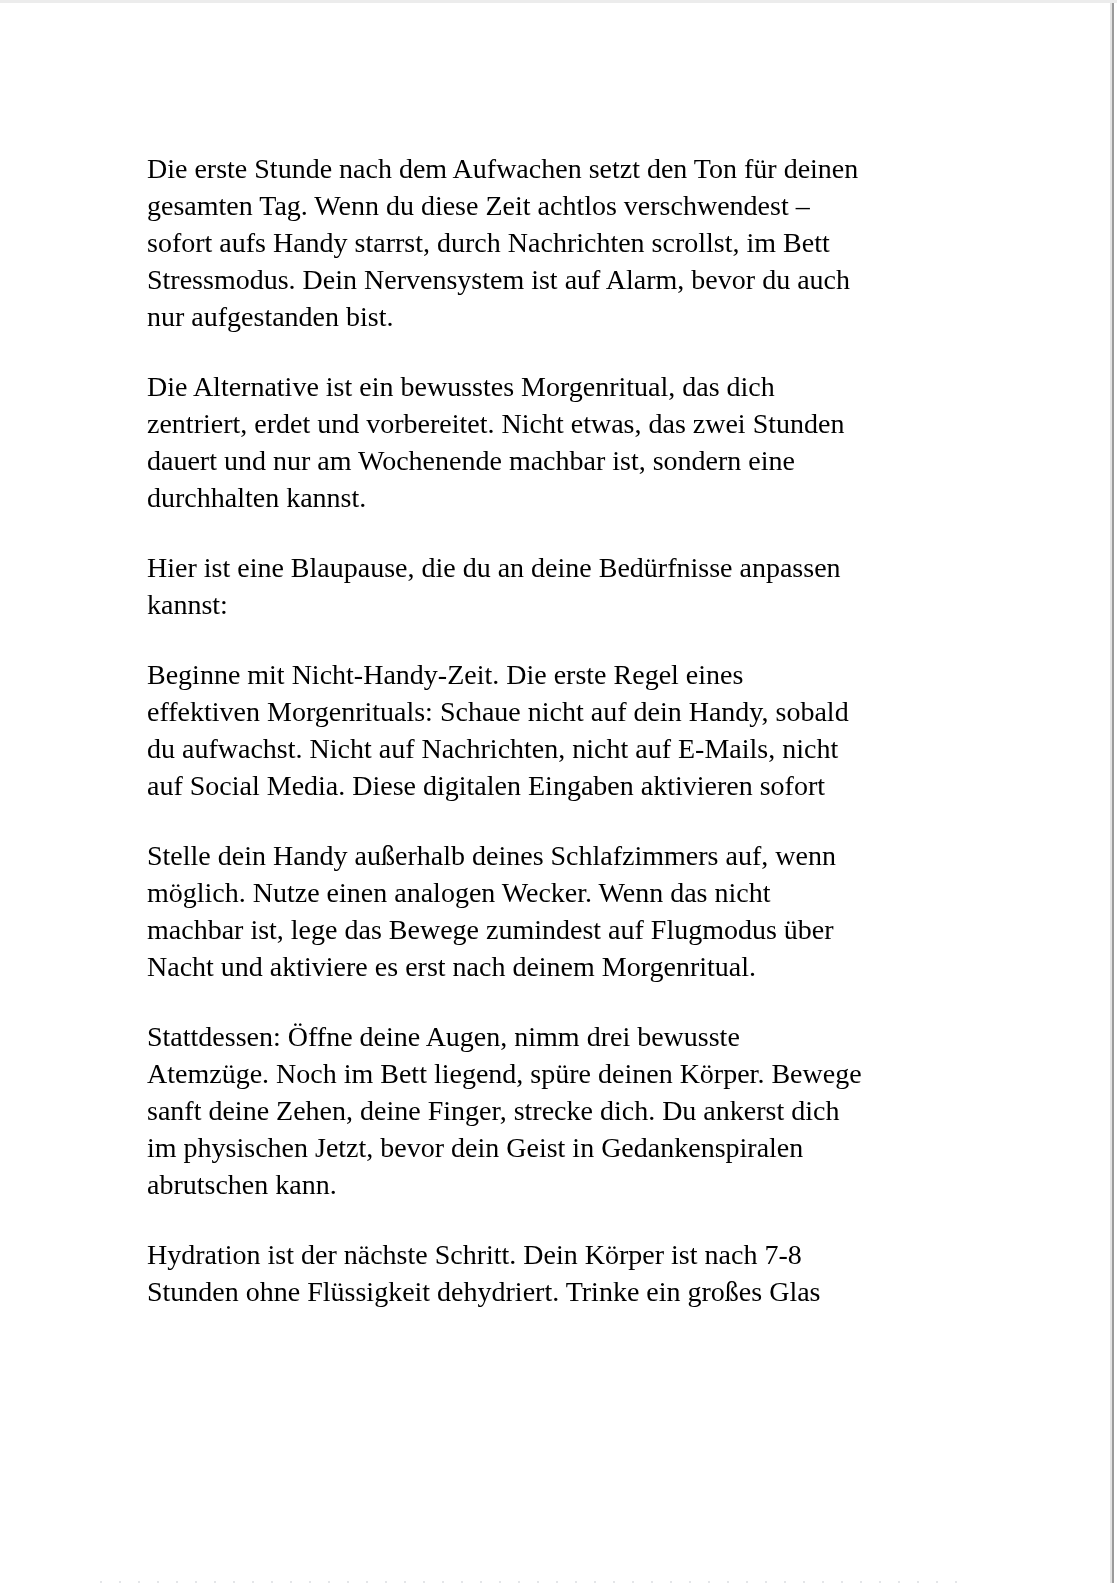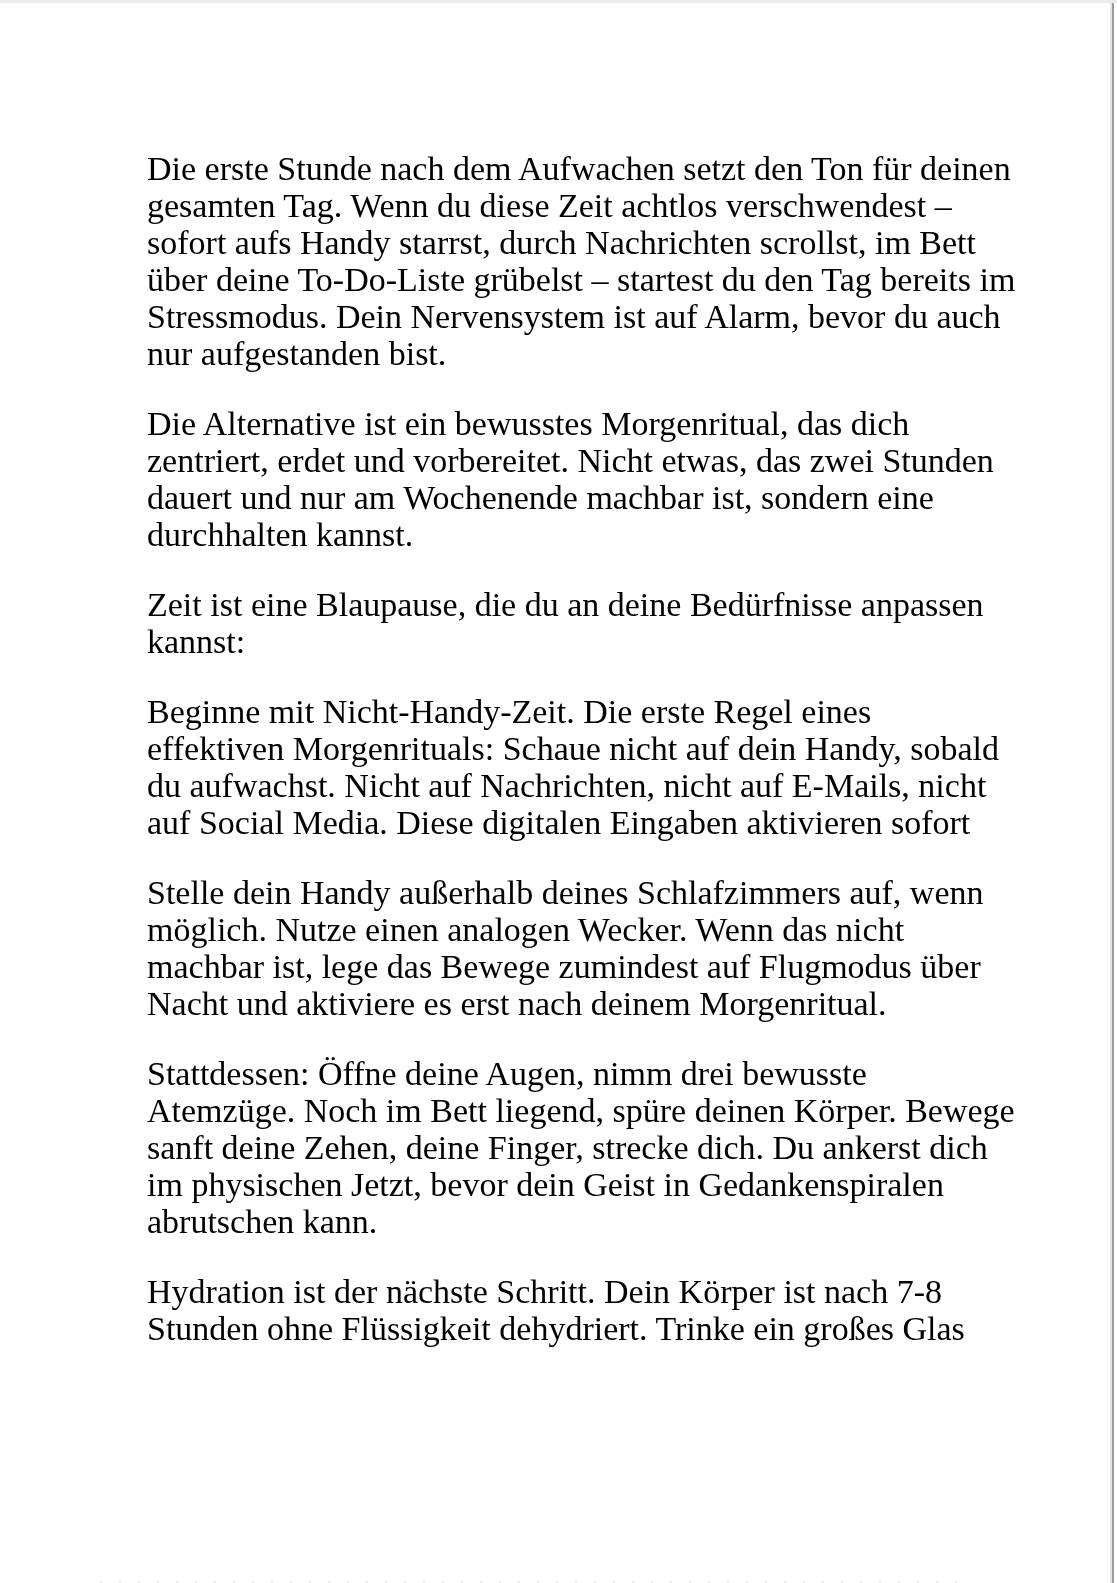--- a/index.html
+++ b/index.html
@@ -43,21 +43,21 @@
     box-shadow: -2px 0 0 #e3e3e3;
   }
 
   
   .doc-content {
     position: absolute;
     top: 150px;
     left: 147px;
     width: 820px;
     color: #000000;
-    font-size: 34px;
+    font-size: 28px;
     line-height: 37px;
     text-rendering: optimizeLegibility;
   }
   .doc-content p {
     margin: 0 0 33px 0;
     padding: 0;
   }
   .doc-content .line {
     display: block;
     white-space: nowrap;
@@ -81,32 +81,31 @@
 </head>
 <body>
 
 <div class="top-strip"></div>
 
 <div class="doc-content" id="doc-content">
     <p>
       <span class="line">Die erste Stunde nach dem Aufwachen setzt den Ton für deinen</span>
       <span class="line">gesamten Tag. Wenn du diese Zeit achtlos verschwendest –</span>
       <span class="line">sofort aufs Handy starrst, durch Nachrichten scrollst, im Bett</span>
-      <span class="line">über deine To-Do-Liste grübelst – startest du den Tag bereits im</span>
       <span class="line">Stressmodus. Dein Nervensystem ist auf Alarm, bevor du auch</span>
       <span class="line">nur aufgestanden bist.</span>
     </p>
     <p>
       <span class="line">Die Alternative ist ein bewusstes Morgenritual, das dich</span>
       <span class="line">zentriert, erdet und vorbereitet. Nicht etwas, das zwei Stunden</span>
       <span class="line">dauert und nur am Wochenende machbar ist, sondern eine</span>
       <span class="line">durchhalten kannst.</span>
     </p>
     <p>
-      <span class="line">Zeit ist eine Blaupause, die du an deine Bedürfnisse anpassen</span>
+      <span class="line">Hier ist eine Blaupause, die du an deine Bedürfnisse anpassen</span>
       <span class="line">kannst:</span>
     </p>
     <p>
       <span class="line">Beginne mit Nicht-Handy-Zeit. Die erste Regel eines</span>
       <span class="line">effektiven Morgenrituals: Schaue nicht auf dein Handy, sobald</span>
       <span class="line">du aufwachst. Nicht auf Nachrichten, nicht auf E-Mails, nicht</span>
       <span class="line">auf Social Media. Diese digitalen Eingaben aktivieren sofort</span>
     </p>
     <p>
       <span class="line">Stelle dein Handy außerhalb deines Schlafzimmers auf, wenn</span>

